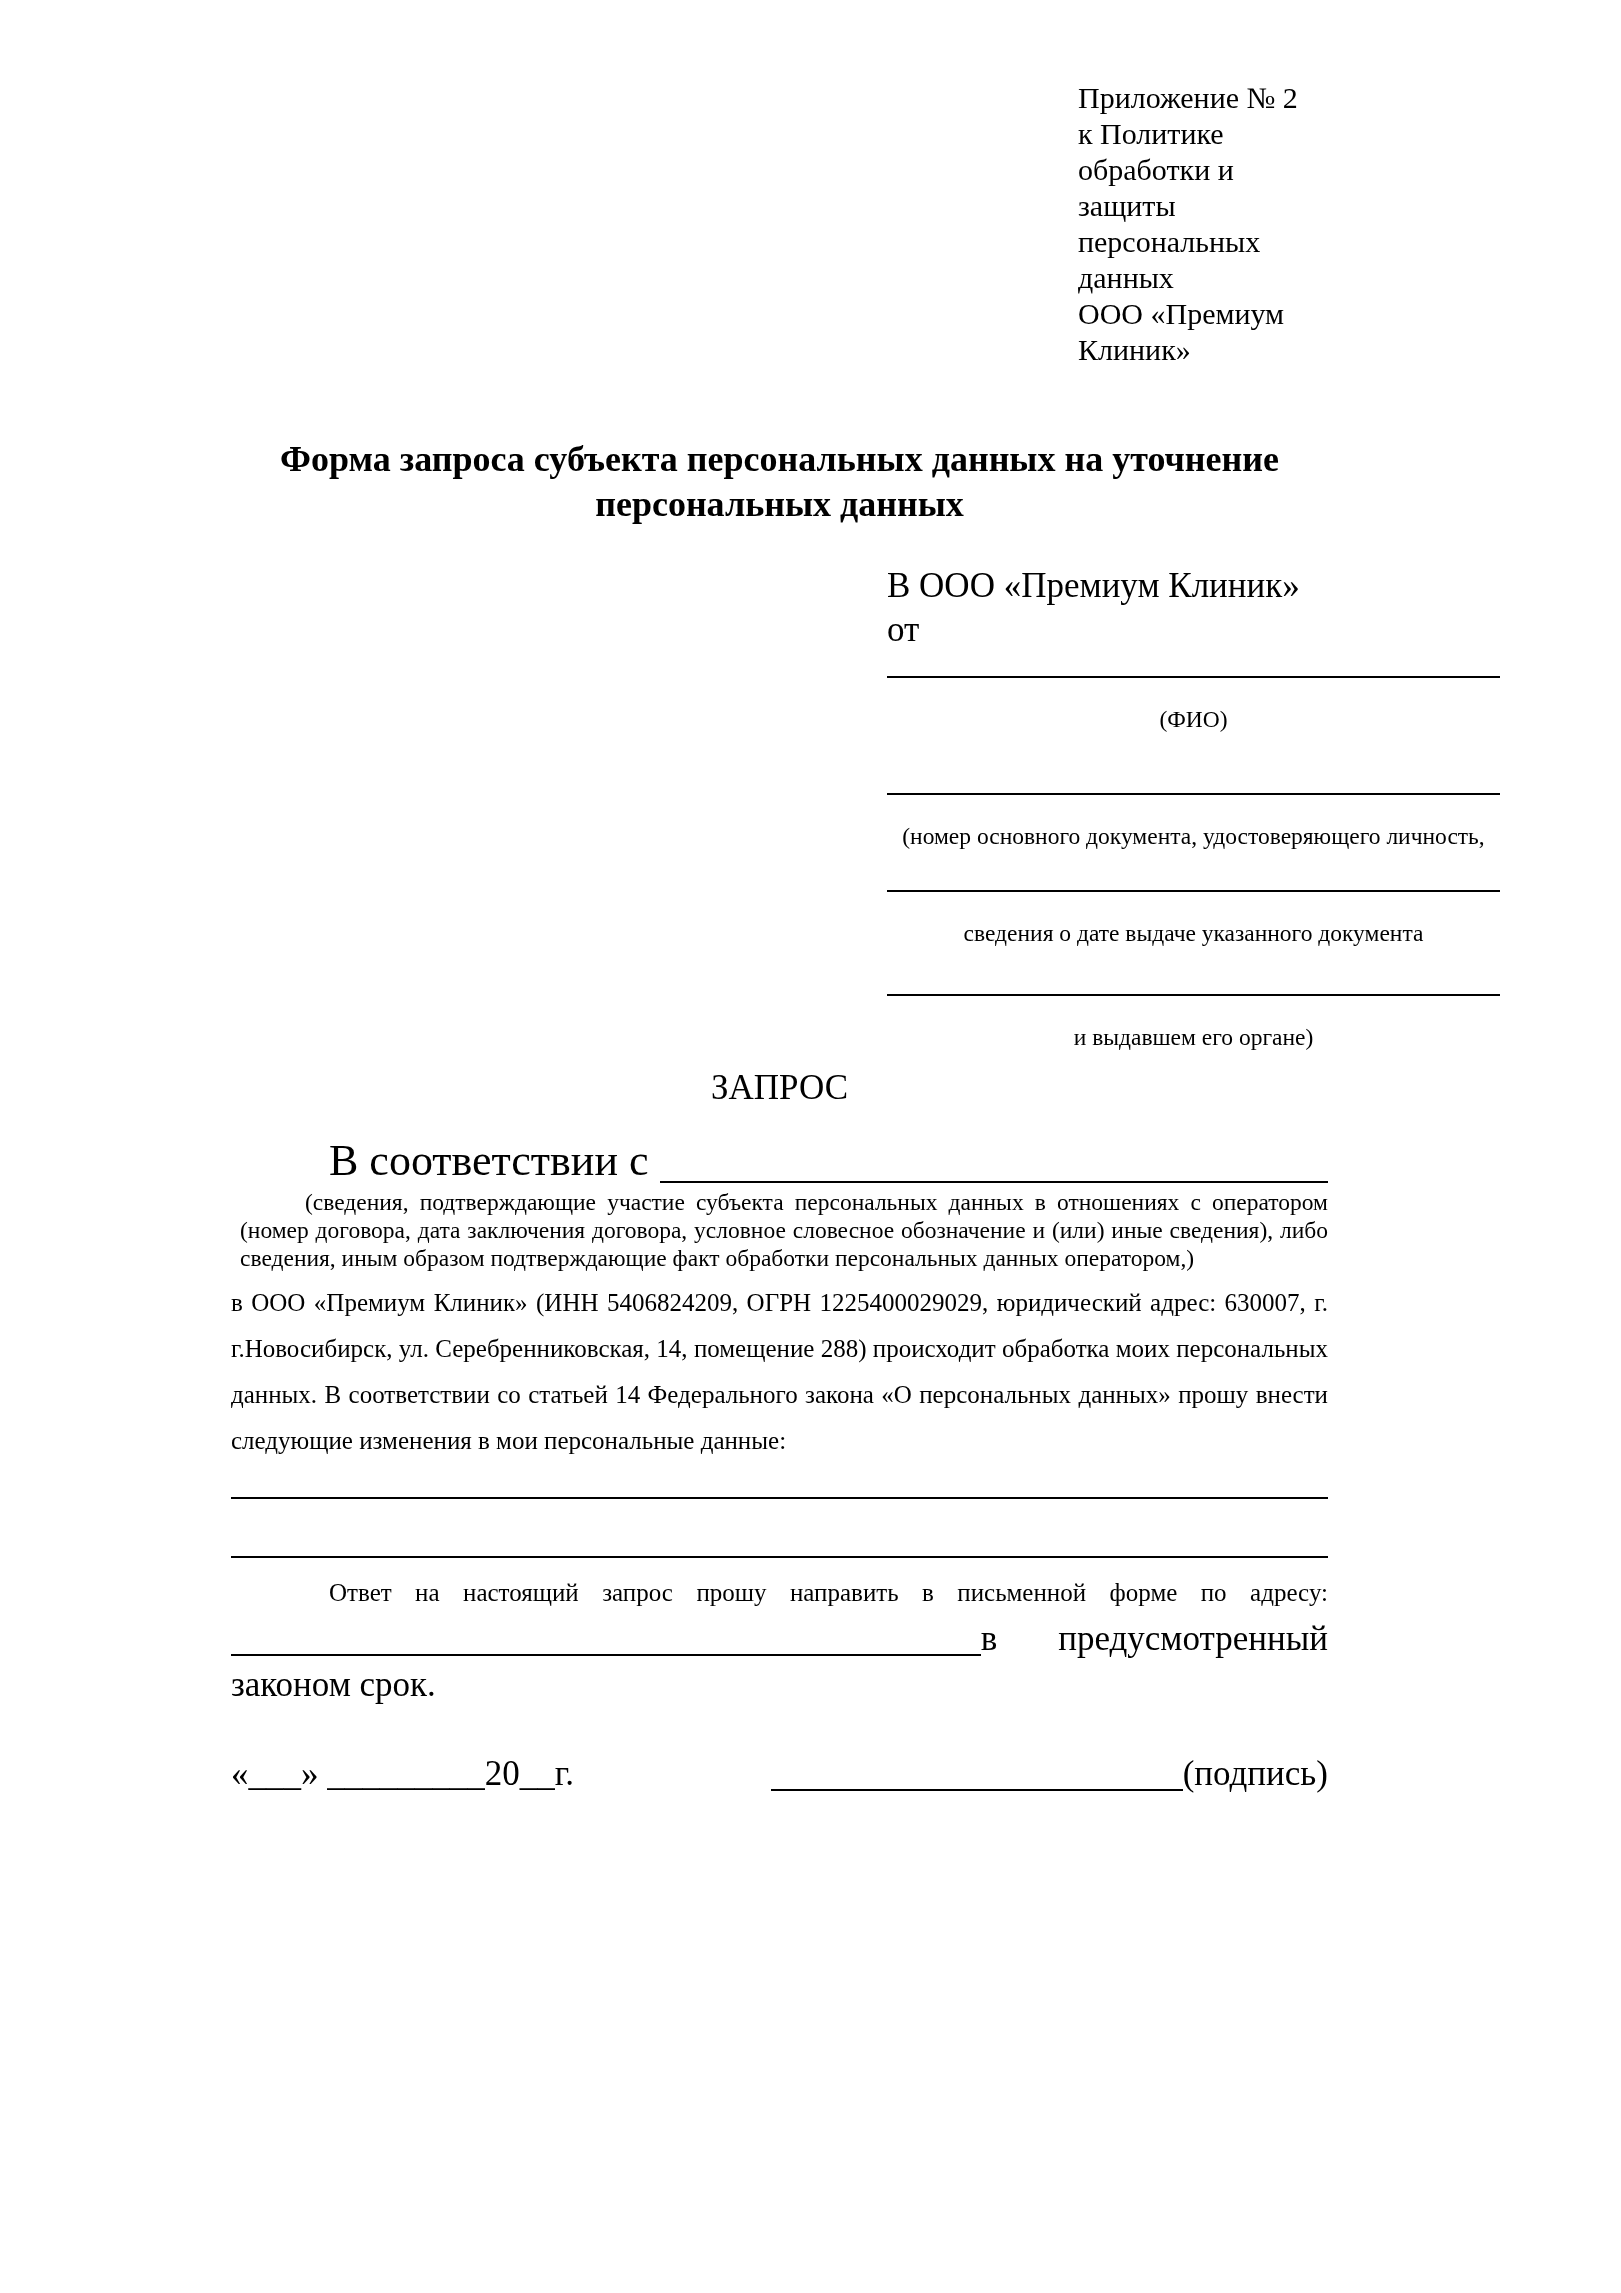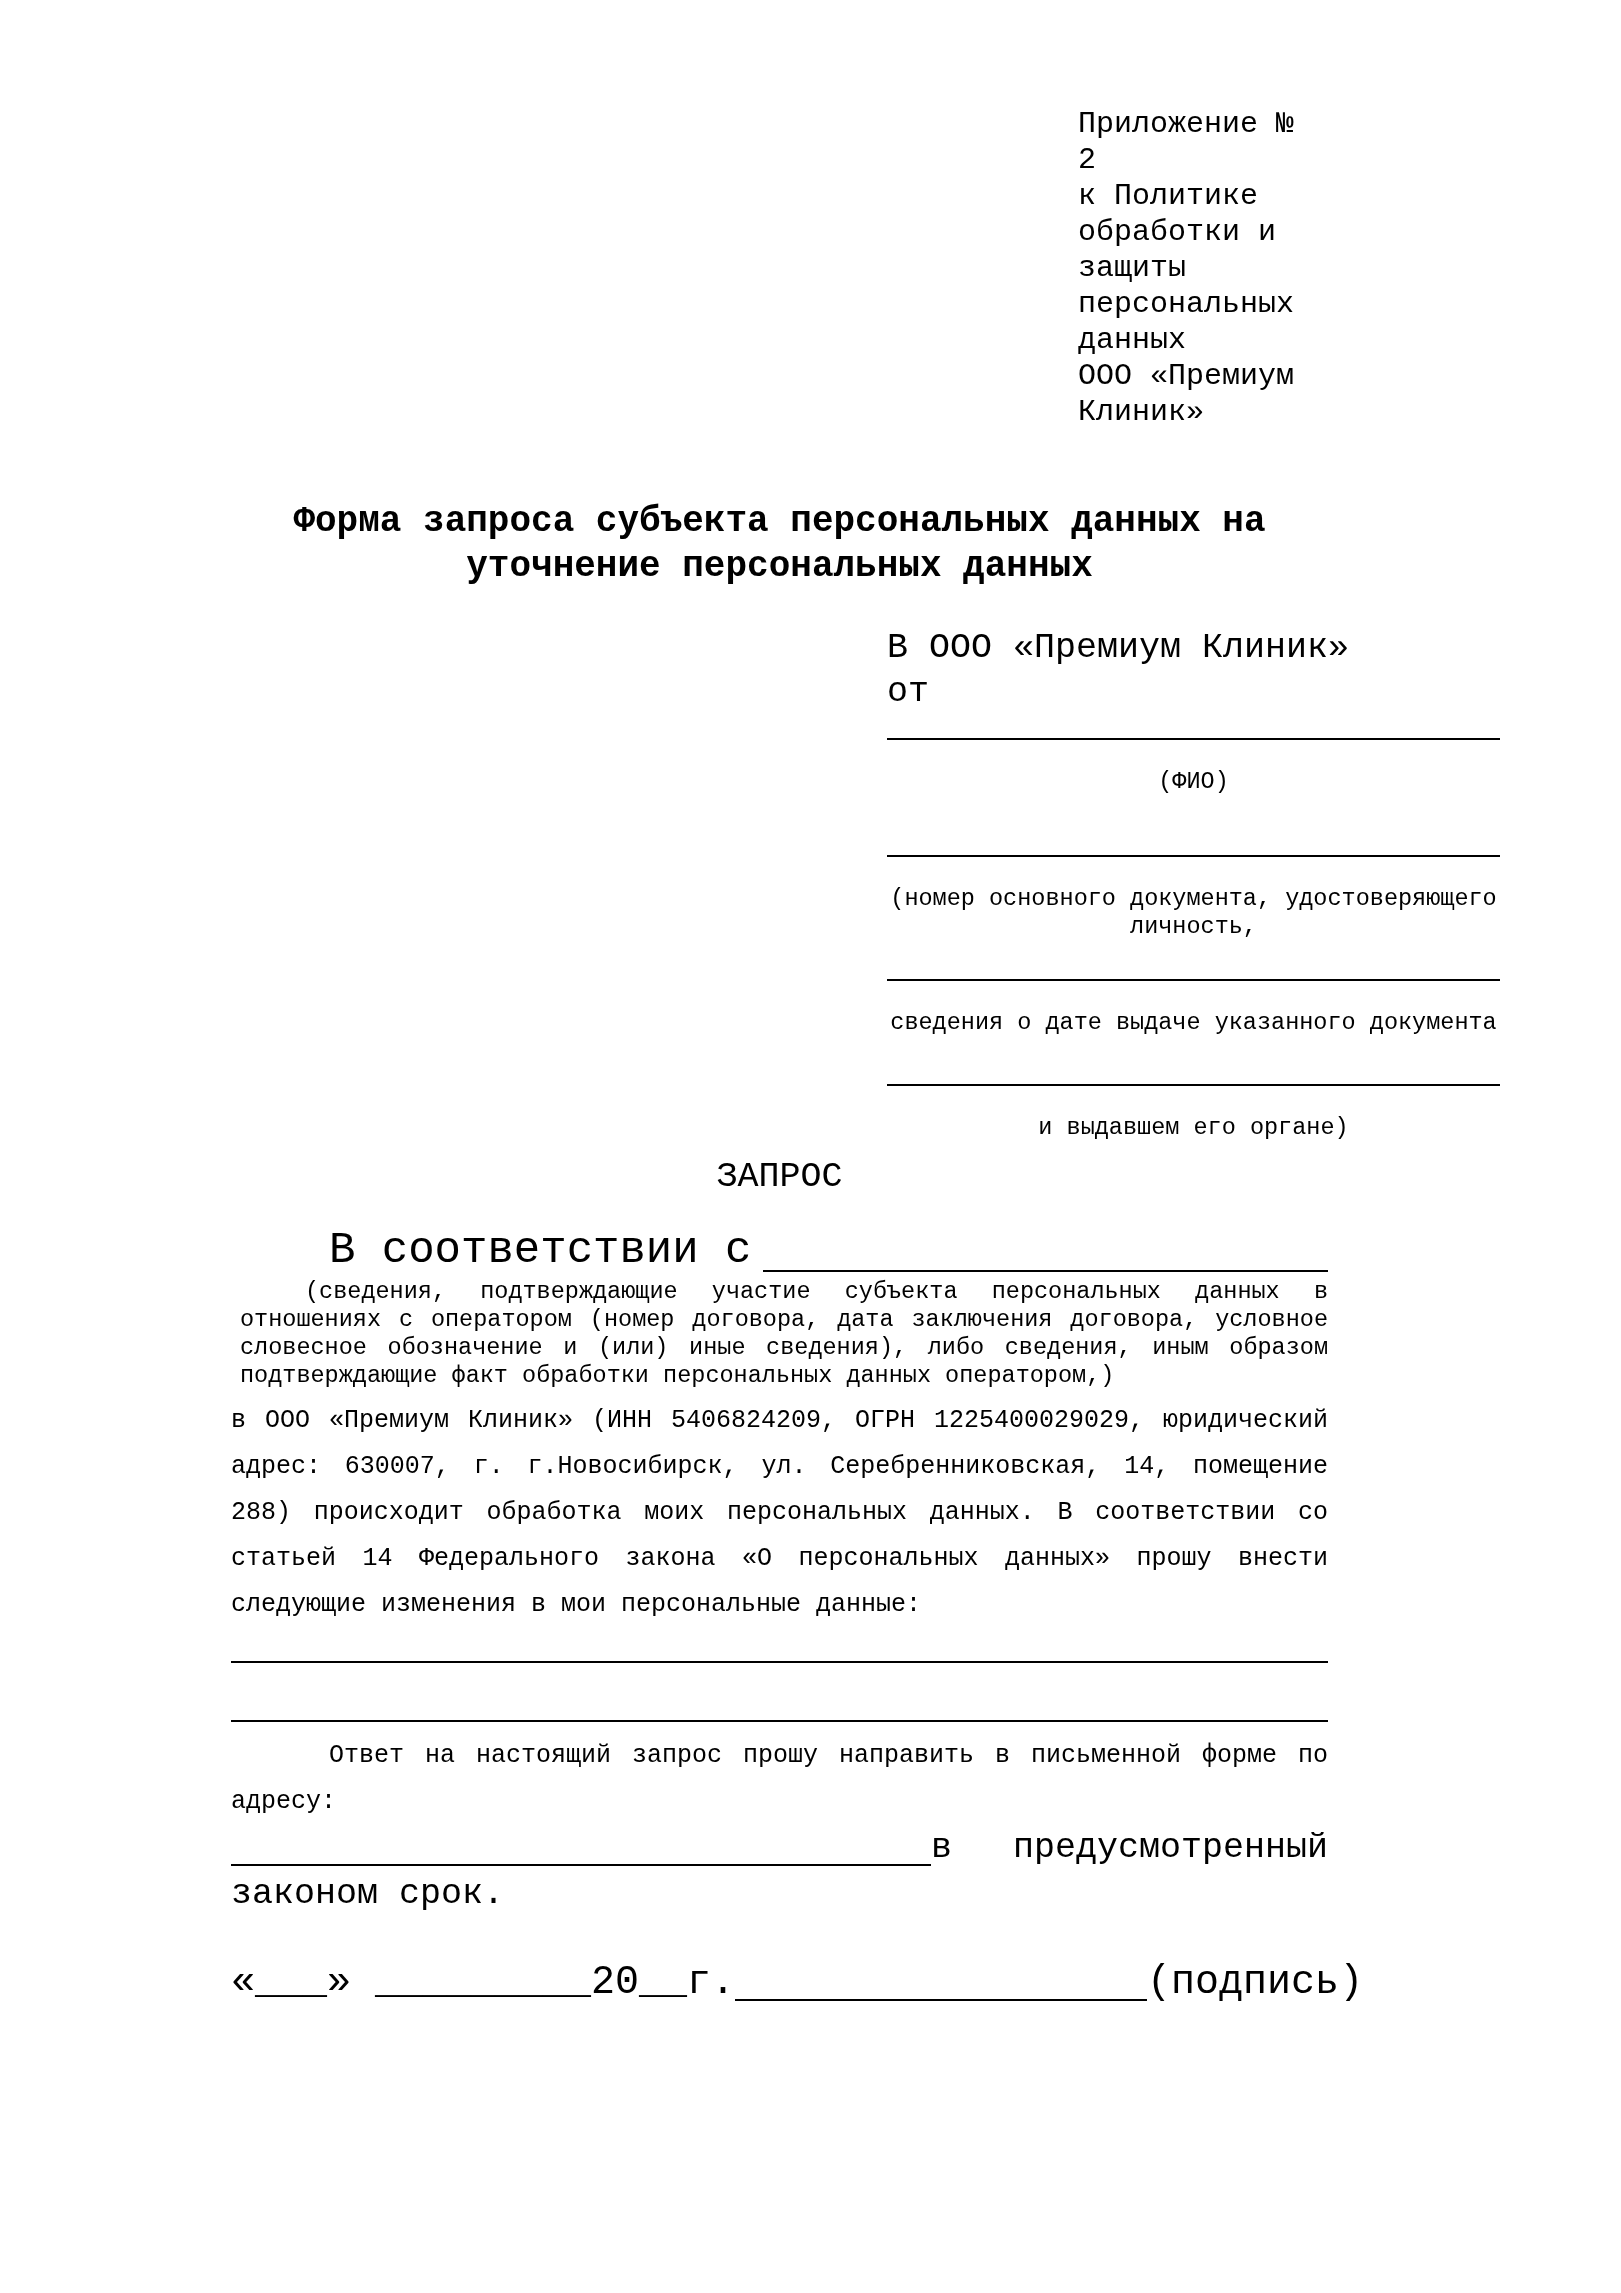--- a/index.html
+++ b/index.html
@@ -1,24 +1,24 @@
 <!DOCTYPE html>
 <html><head>
 <meta charset="utf-8">
 <style>
   html, body { margin: 0; padding: 0; background: #ffffff; }
   .page {
     position: relative;
     width: 1450px;
     height: 2294px;
     box-sizing: border-box;
-    padding: 106px 122px 0 231px;
+    padding: 80px 122px 0 231px;
     background: #ffffff;
     color: #000000;
-    font-family: Liberation Mono, monospace;
+    font-family: Liberation Serif, serif;
   }
   
   .annex { margin-left: 847px; font-size: 30px; line-height: 36px; }
   
   .doc-title {
     margin-top: 69px;
     font-size: 36px;
     line-height: 45px;
     font-weight: bold;
     text-align: center;
@@ -47,21 +47,21 @@
   
   .answer-1 {
     margin-top: 11.8px; font-size: 25px; line-height: 46px;
     text-align: justify; text-align-last: justify; text-indent: 98px;
   }
   .answer-2 { display: flex; align-items: flex-end; justify-content: space-between; font-size: 35px; line-height: 46px; }
   .answer-2 .line { width: 919px; border-bottom: 2px solid #000; height: 33px; margin-bottom: 5.9px; }
   .answer-2 .w2 { margin-left: 61px; }
   .answer-3 { font-size: 35px; line-height: 46px; }
   
-  .footer-row { display: flex; justify-content: space-between; align-items: flex-end; margin-top: 43px; font-size: 40px; line-height: 45px; }
+  .footer-row { display: flex; justify-content: space-between; align-items: flex-end; margin-top: 43px; font-size: 35px; line-height: 45px; }
   .date-group { white-space: nowrap; }
   .sig-group { display: flex; align-items: flex-end; white-space: nowrap; }
   .sig-group .line { width: 412px; border-bottom: 2.9px solid #000; height: 33px; margin-bottom: 4.9px; }
 </style>
 </head>
 <body>
 
 <div class="page">
 
   <div class="annex">

